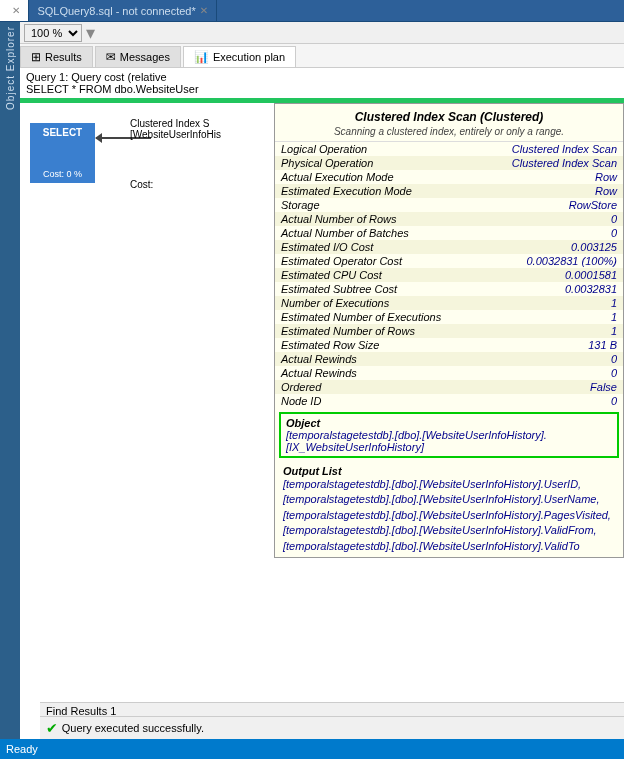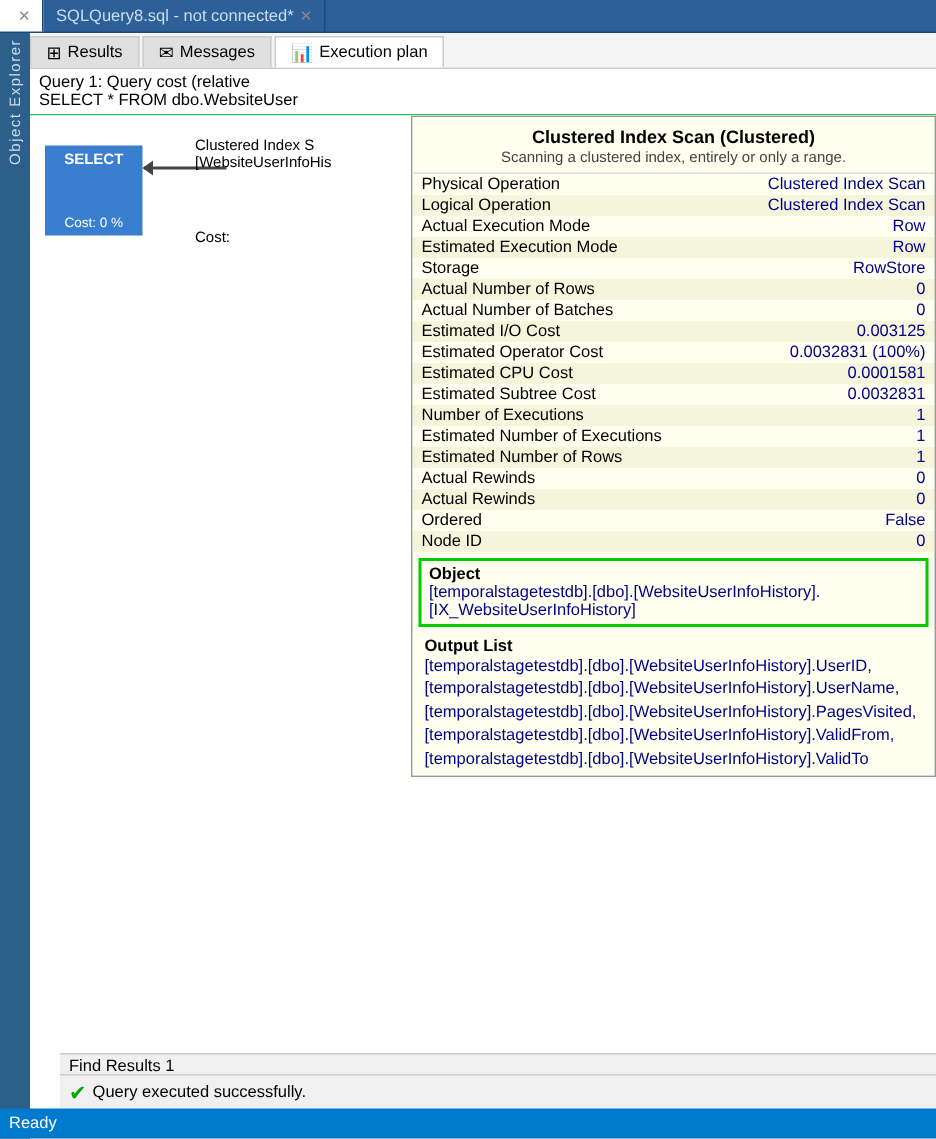--- a/index.html
+++ b/index.html
@@ -126,21 +126,21 @@
     .result-tab.active {
       background: #fff;
     }
 
     
     .query-info {
       background: #fff;
       padding: 3px 6px;
       font-size: 11px;
       color: #000;
-      border-bottom: 1px solid #22c55e;
+      border-bottom: 5px solid #22c55e;
     }
 
     
     .plan-area {
       flex: 1;
       position: relative;
       background: #fff;
       overflow: hidden;
     }
 
@@ -178,20 +178,21 @@
       right: 0;
       top: 0;
       width: 350px;
       background: #fffff0;
       border: 1px solid #999;
       font-size: 11px;
       color: #000;
       z-index: 10;
       overflow-y: auto;
       max-height: 100%;
+      font-style: italic;
     }
     .tooltip-header {
       background: #fffff0;
       padding: 6px 8px 4px;
       border-bottom: 1px solid #ddd;
     }
     .tooltip-title {
       font-weight: bold;
       font-size: 12px;
       color: #000;
@@ -324,20 +325,28 @@
   </div>
 </div>
 
 <div class="sidebar">
   <span class="sidebar-label">Object Explorer</span>
 </div>
 
 <div class="main-area">
 
 
+  <div class="toolbar">
+    <select class="zoom-select">
+      <option>100 %</option>
+      <option>75 %</option>
+      <option>50 %</option>
+    </select>
+    <span style="color:#888; font-size:18px; cursor:pointer;">▾</span>
+  </div>
 
   <div class="result-tabs">
     <div class="result-tab">
       <span style="font-size:12px;">⊞</span>
       <span>Results</span>
     </div>
     <div class="result-tab">
       <span style="font-size:12px;">✉</span>
       <span>Messages</span>
     </div>
@@ -372,28 +381,28 @@
     </div>
 
     <div class="tooltip-panel">
       <div class="tooltip-header">
         <div class="tooltip-title">Clustered Index Scan (Clustered)</div>
         <div class="tooltip-subtitle">Scanning a clustered index, entirely or only a range.</div>
       </div>
       <table class="tooltip-table">
         <tbody id="tooltip-tbody">
             <tr>
+              <td>Logical Operation</td>
+              <td style="text-align: right; color: rgb(0, 0, 139);">Clustered Index Scan</td>
+            </tr>
+            <tr>
               <td>Physical Operation</td>
               <td style="text-align: right; color: rgb(0, 0, 139);">Clustered Index Scan</td>
             </tr>
             <tr>
-              <td>Logical Operation</td>
-              <td style="text-align: right; color: rgb(0, 0, 139);">Clustered Index Scan</td>
-            </tr>
-            <tr>
               <td>Actual Execution Mode</td>
               <td style="text-align: right; color: rgb(0, 0, 139);">Row</td>
             </tr>
             <tr>
               <td>Estimated Execution Mode</td>
               <td style="text-align: right; color: rgb(0, 0, 139);">Row</td>
             </tr>
             <tr>
               <td>Storage</td>
               <td style="text-align: right; color: rgb(0, 0, 139);">RowStore</td>
@@ -426,20 +435,24 @@
               <td>Number of Executions</td>
               <td style="text-align: right; color: rgb(0, 0, 139);">1</td>
             </tr>
             <tr>
               <td>Estimated Number of Executions</td>
               <td style="text-align: right; color: rgb(0, 0, 139);">1</td>
             </tr>
             <tr>
               <td>Estimated Number of Rows</td>
               <td style="text-align: right; color: rgb(0, 0, 139);">1</td>
+            </tr>
+            <tr>
+              <td>Estimated Row Size</td>
+              <td style="text-align: right; color: rgb(0, 0, 139);">131 B</td>
             </tr>
             <tr>
               <td>Actual Rewinds</td>
               <td style="text-align: right; color: rgb(0, 0, 139);">0</td>
             </tr>
             <tr>
               <td>Actual Rewinds</td>
               <td style="text-align: right; color: rgb(0, 0, 139);">0</td>
             </tr>
             <tr>

